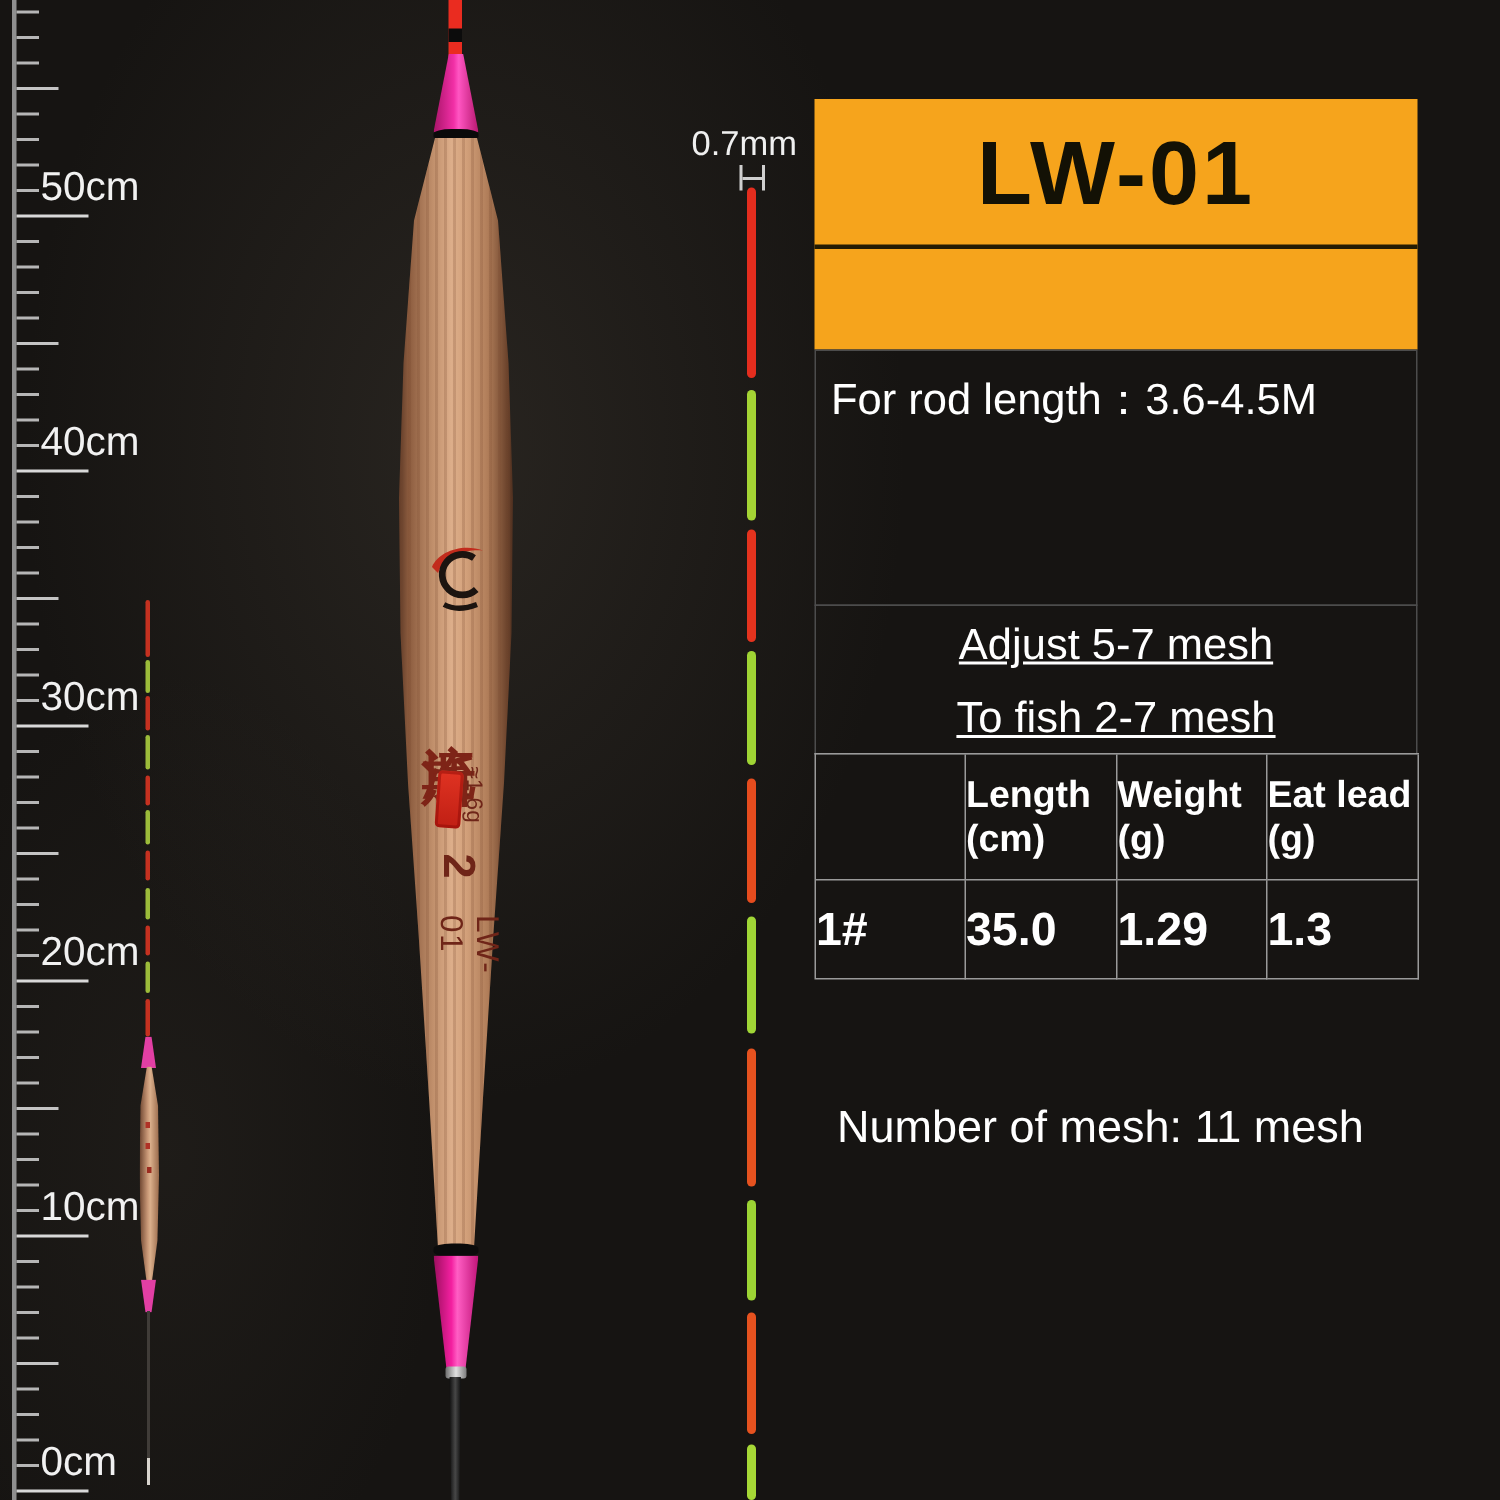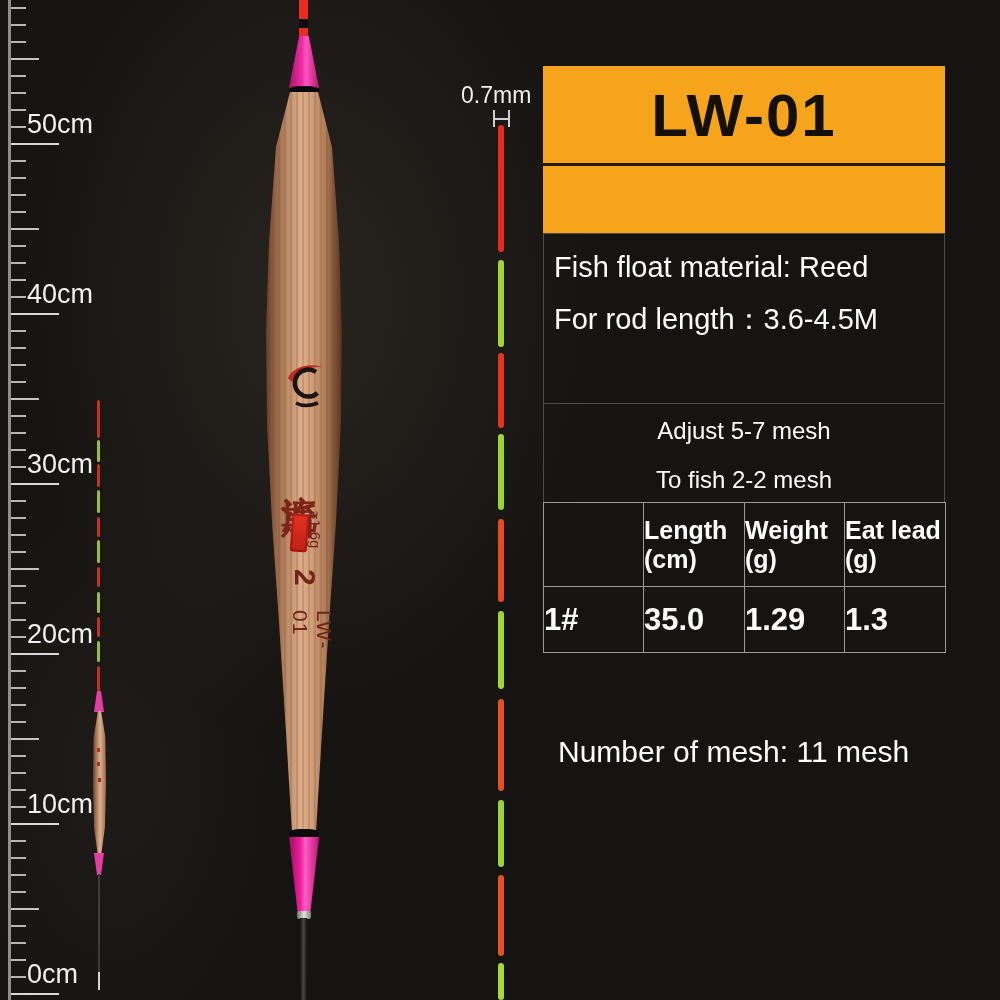--- a/index.html
+++ b/index.html
@@ -68,21 +68,21 @@
     background:linear-gradient(#cfcfcf,#cfcfcf) center/100% 2px no-repeat;}
   
   .hdr{left:543px;top:66px;width:402px;height:167px;background:#f6a41c;}
   .hdr-title{height:97px;line-height:100px;text-align:center;color:#131105;
     font-size:60px;font-weight:bold;letter-spacing:2px;}
   .hdr-divider{height:3px;background:#241c04;}
   .box{border:1px solid #4c4c4c;color:#ffffff;box-sizing:border-box;}
   .specs{left:543px;top:233px;width:402px;height:171px;padding:7px 0 0 10px;}
   .specs div{line-height:52px;font-size:29px;white-space:nowrap;}
   .meshbox{left:543px;top:403px;width:402px;height:100px;text-align:center;padding-top:2px;}
-  .meshbox div{line-height:49px;font-size:24px;}
+  .meshbox div{line-height:49px;font-size:29px;text-decoration:underline;}
   .spec-table{left:543px;top:502px;width:402px;display:grid;
     grid-template-columns:100px 101px 100px 101px;grid-template-rows:84px 66px;
     border-top:1px solid #9a9a9a;border-left:1px solid #9a9a9a;}
   .cell{border-right:1px solid #9a9a9a;border-bottom:1px solid #9a9a9a;
     color:#fff;display:flex;flex-direction:column;align-items:flex-start;justify-content:center;font-weight:bold;}
   .cell .h{font-size:25px;line-height:29px;text-align:center;}
   .cell.data{font-size:31px;}
   .footer-note{left:558px;top:735px;font-size:30px;color:#ffffff;}
 </style>
 </head>
@@ -224,27 +224,26 @@
       </div>
   </div>
 
   <div>
     <div class="abs hdr">
       <div class="hdr-title">LW-01</div>
       <div class="hdr-divider"></div>
     </div>
 
     <div class="abs box specs">
-      <div>Fish float material: Reed</div>
       <div>For rod length：3.6-4.5M</div>
     </div>
 
     <div class="abs box meshbox">
       <div>Adjust 5-7 mesh</div>
-      <div>To fish 2-2 mesh</div>
+      <div>To fish 2-7 mesh</div>
     </div>
 
     <div class="abs spec-table">
       <div class="cell">
         <span class="h"></span>
       </div>
       <div class="cell">
         <span class="h">Length</span>
         <span class="h">(cm)</span>
       </div>

